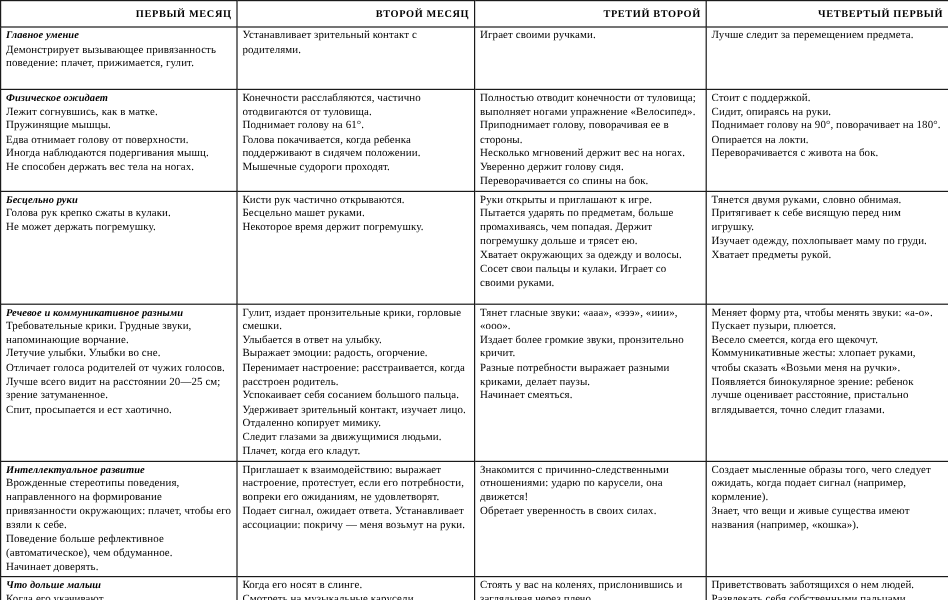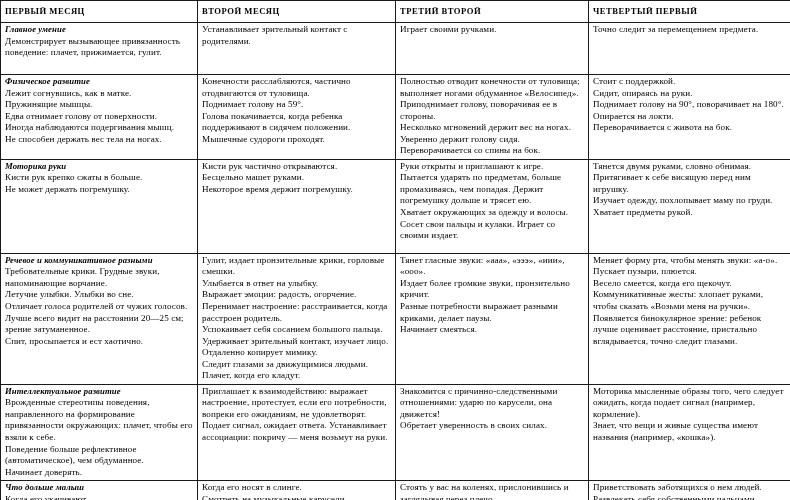--- a/index.html
+++ b/index.html
@@ -29,21 +29,21 @@
   #milestones-table th,
   #milestones-table td {
     border: 1px solid #1a1a1a;
     vertical-align: top;
     padding: 1px 4px 2px 4px;
     font-size: 9.1px;
     line-height: 11.55px;
     letter-spacing: 0.01em;
   }
   #milestones-table thead th {
-    text-align: left;
+    text-align: right;
     font-weight: bold;
     font-size: 8.6px;
     letter-spacing: 0.06em;
     padding-top: 4px;
     padding-bottom: 3px;
     height: 14px;
     vertical-align: middle;
     white-space: nowrap;
   }
   .cat-title {
@@ -93,71 +93,71 @@
         <span class="cat-title">Главное умение</span>
         <span class="cell-body">Демонстрирует вызывающее привязанность поведение: плачет, прижимается, гулит.</span>
       </td>
       <td>
         <span class="cell-body">Устанавливает зрительный контакт с родителями.</span>
       </td>
       <td>
         <span class="cell-body">Играет своими ручками.</span>
       </td>
       <td>
-        <span class="cell-body">Точно следит за перемещением предмета.</span>
+        <span class="cell-body">Лучше следит за перемещением предмета.</span>
       </td>
     </tr>
 
     <tr class="r-phys">
       <td>
-        <span class="cat-title">Физическое развитие</span>
+        <span class="cat-title">Физическое ожидает</span>
         <span class="cell-body">Лежит согнувшись, как в матке.
 Пружинящие мышцы.
 Едва отнимает голову от поверхности.
 Иногда наблюдаются подергивания мышц.
 Не способен держать вес тела на ногах.</span>
       </td>
       <td>
         <span class="cell-body">Конечности расслабляются, частично отодвигаются от туловища.
-Поднимает голову на 59°.
+Поднимает голову на 61°.
 Голова покачивается, когда ребенка поддерживают в сидячем положении.
 Мышечные судороги проходят.</span>
       </td>
       <td>
-        <span class="cell-body">Полностью отводит конечности от туловища; выполняет ногами обдуманное «Велосипед».
+        <span class="cell-body">Полностью отводит конечности от туловища; выполняет ногами упражнение «Велосипед».
 Приподнимает голову, поворачивая ее в стороны.
 Несколько мгновений держит вес на ногах.
 Уверенно держит голову сидя.
 Переворачивается со спины на бок.</span>
       </td>
       <td>
         <span class="cell-body">Стоит с поддержкой.
 Сидит, опираясь на руки.
 Поднимает голову на 90°, поворачивает на 180°.
 Опирается на локти.
 Переворачивается с живота на бок.</span>
       </td>
     </tr>
 
     <tr class="r-hands">
       <td>
-        <span class="cat-title">Моторика руки</span>
-        <span class="cell-body">Кисти рук крепко сжаты в больше.
+        <span class="cat-title">Бесцельно руки</span>
+        <span class="cell-body">Голова рук крепко сжаты в кулаки.
 Не может держать погремушку.</span>
       </td>
       <td>
         <span class="cell-body">Кисти рук частично открываются.
 Бесцельно машет руками.
 Некоторое время держит погремушку.</span>
       </td>
       <td>
         <span class="cell-body">Руки открыты и приглашают к игре.
 Пытается ударять по предметам, больше промахиваясь, чем попадая. Держит погремушку дольше и трясет ею.
 Хватает окружающих за одежду и волосы.
-Сосет свои пальцы и кулаки. Играет со своими издает.</span>
+Сосет свои пальцы и кулаки. Играет со своими руками.</span>
       </td>
       <td>
         <span class="cell-body">Тянется двумя руками, словно обнимая.
 Притягивает к себе висящую перед ним игрушку.
 Изучает одежду, похлопывает маму по груди.
 Хватает предметы рукой.</span>
       </td>
     </tr>
 
     <tr class="r-speech">
@@ -204,21 +204,21 @@
       </td>
       <td>
         <span class="cell-body">Приглашает к взаимодействию: выражает настроение, протестует, если его потребности, вопреки его ожиданиям, не удовлетворят.
 Подает сигнал, ожидает ответа. Устанавливает ассоциации: покричу — меня возьмут на руки.</span>
       </td>
       <td>
         <span class="cell-body">Знакомится с причинно-следственными отношениями: ударю по карусели, она движется!
 Обретает уверенность в своих силах.</span>
       </td>
       <td>
-        <span class="cell-body">Моторика мысленные образы того, чего следует ожидать, когда подает сигнал (например, кормление).
+        <span class="cell-body">Создает мысленные образы того, чего следует ожидать, когда подает сигнал (например, кормление).
 Знает, что вещи и живые существа имеют названия (например, «кошка»).</span>
       </td>
     </tr>
 
     <tr class="r-likes">
       <td>
         <span class="cat-title">Что дольше малыш</span>
         <span class="cell-body">Когда его укачивают.
 Носят на руках или в слинге.
 Кормят по первому крику, а не по расписанию.

